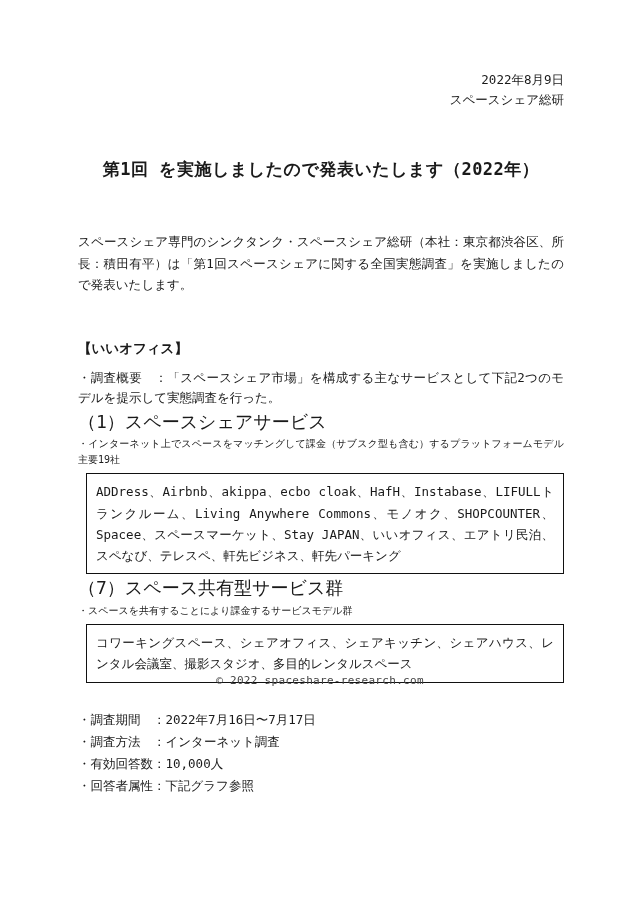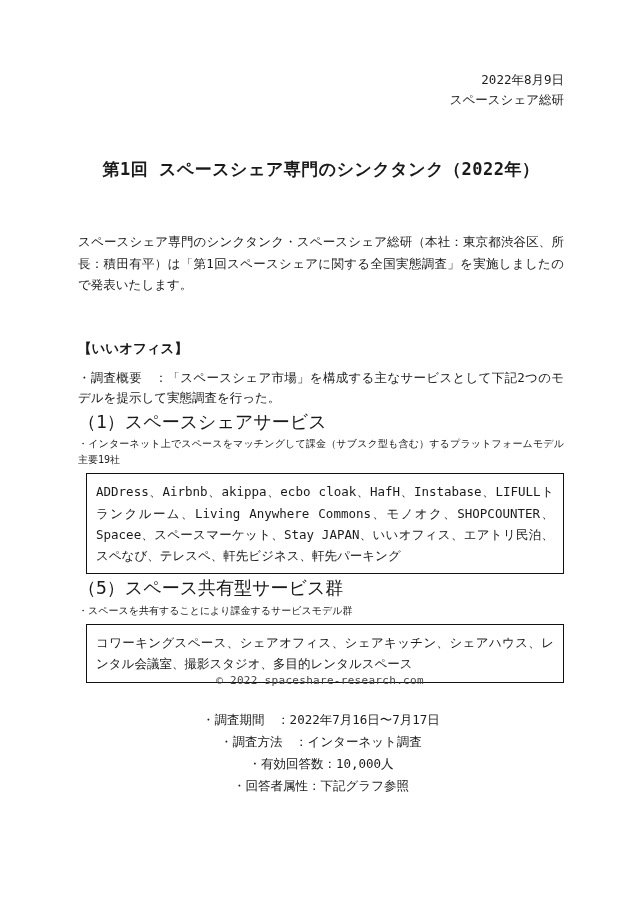--- a/index.html
+++ b/index.html
@@ -63,21 +63,20 @@
     margin: 5px 0 0 8px;
     padding: 7px 9px;
     font-size: 12.5px;
     line-height: 1.7;
     text-align: justify;
   }
   .details {
     margin-top: 26px;
     font-size: 12.5px;
     line-height: 1.78;
-    text-align: center;
   }
   .footer {
     position: absolute;
     bottom: 21px;
     left: 0;
     width: 640px;
     text-align: center;
     font-size: 11px;
     color: #444444;
     letter-spacing: 0.3px;
@@ -86,33 +85,33 @@
 </head>
 <body>
 
 <div class="page">
 
   <div class="meta-block">
     <div>2022年8月9日</div>
     <div>スペースシェア総研</div>
   </div>
 
-  <div class="doc-title">第1回 スペースシェア専門のシンクタンク（2022年）</div>
+  <div class="doc-title">第1回 を実施しましたので発表いたします（2022年）</div>
 
   <div class="intro">スペースシェア専門のシンクタンク・スペースシェア総研（本社：東京都渋谷区、所長：積田有平）は「第1回スペースシェアに関する全国実態調査」を実施しましたので発表いたします。</div>
 
   <div class="section-heading">【いいオフィス】</div>
 
   <div class="para">・調査概要　：「スペースシェア市場」を構成する主なサービスとして下記2つのモデルを提示して実態調査を行った。</div>
 
   <div class="model-label">（1）スペースシェアサービス</div>
   <div class="model-desc">・インターネット上でスペースをマッチングして課金（サブスク型も含む）するプラットフォームモデル主要19社</div>
   <div class="service-box">ADDress、Airbnb、akippa、ecbo cloak、HafH、Instabase、LIFULLトランクルーム、Living Anywhere Commons、モノオク、SHOPCOUNTER、Spacee、スペースマーケット、Stay JAPAN、いいオフィス、エアトリ民泊、スペなび、テレスペ、軒先ビジネス、軒先パーキング</div>
 
-  <div class="model-label">（5）スペース共有型サービス群</div>
+  <div class="model-label">（7）スペース共有型サービス群</div>
   <div class="model-desc">・スペースを共有することにより課金するサービスモデル群</div>
   <div class="service-box">コワーキングスペース、シェアオフィス、シェアキッチン、シェアハウス、レンタル会議室、撮影スタジオ、多目的レンタルスペース</div>
 
   <div class="details">
     <div>・調査期間　：2022年7月16日〜7月17日</div>
     <div>・調査方法　：インターネット調査</div>
     <div>・有効回答数：10,000人</div>
     <div>・回答者属性：下記グラフ参照</div>
   </div>
 

